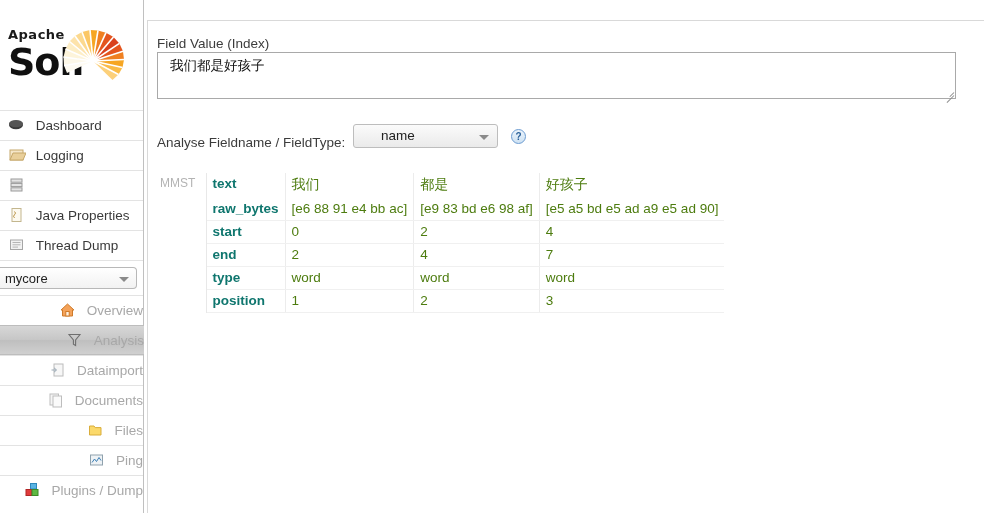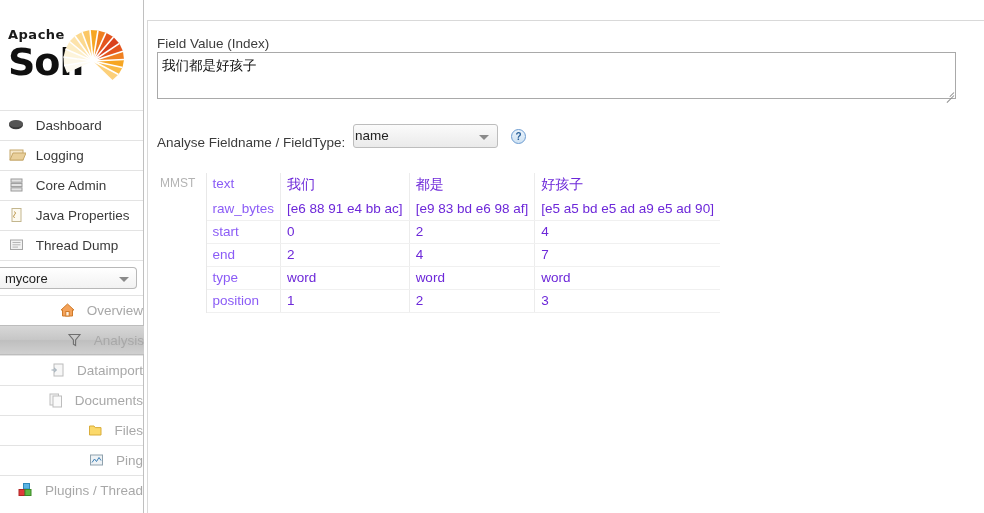--- a/index.html
+++ b/index.html
@@ -127,21 +127,21 @@
 
   #field-value-input {
     position: absolute;
     left: 9px; top: 31px;
     width: 799px; height: 47px;
     border: 1px solid #a9a9a9;
     background: #fff;
     font-family: "Liberation Sans", "DejaVu Sans", sans-serif;
     font-size: 13.5px;
     color: #111;
-    padding: 4px 4px;
+    padding: 4px 12px;
     resize: none;
     outline: none;
     line-height: 1.35;
     overflow: hidden;
   }
   #resize-grip {
     position: absolute;
     left: 795px; top: 65px;
     width: 12px; height: 12px;
     pointer-events: none;
@@ -159,21 +159,21 @@
   #fieldtype-select {
     position: absolute;
     left: 205px; top: 103px;
     width: 145px; height: 24px;
     background: linear-gradient(to bottom, #fbfbfb 0%, #eaeaea 100%);
     border: 1px solid #bdbdbd;
     border-radius: 3px;
     font-size: 13.5px;
     color: #222;
     line-height: 22px;
-    padding-left: 1px;
+    padding-left: 27px;
     cursor: pointer;
   }
   #fieldtype-select .caret {
     position: absolute; right: 8px; top: 10px;
     width: 0; height: 0;
     border-left: 5px solid transparent;
     border-right: 5px solid transparent;
     border-top: 5px solid #8a8a8a;
   }
   #help-icon {
@@ -205,28 +205,29 @@
   }
   td.analyzer-name {
     color: #b3b3b3;
     font-size: 12px;
     padding-left: 4px;
     padding-right: 10px;
     border-right: 1px solid #e8e8e8;
     width: 52px;
   }
   td.rowlabel {
-    color: #8b5cf6;
+    color: #0f766e;
     padding-left: 10px;
     padding-right: 24px;
     border-bottom: 1px solid #f0f0f0;
+    font-weight: bold;
   }
   td.rowlabel.first { border-bottom: none; }
   td.tokencell {
-    color: #6d28d9;
+    color: #4d7c0f;
     border-bottom: 1px solid #f0f0f0;
     border-left: 1px solid #ececec;
     padding-left: 8px;
     padding-right: 18px;
     min-width: 118px;
     margin-left: 8px;
   }
   td.tokencell.first {
     border-bottom: none;
     font-size: 14px;
@@ -303,21 +304,20 @@
         <span class="lbl">Logging</span>
       </li>
       <li class="navitem">
         <span class="ico">
           <svg width="18" height="16" viewBox="0 0 18 16">
             <rect x="3" y="2" width="11" height="3.2" fill="#e4e4e4" stroke="#9a9a9a"></rect>
             <rect x="3" y="6.4" width="11" height="3.2" fill="#e4e4e4" stroke="#9a9a9a"></rect>
             <rect x="3" y="10.8" width="11" height="3.2" fill="#e4e4e4" stroke="#9a9a9a"></rect>
           </svg>
         </span>
-        <span class="lbl">Core Admin</span>
       </li>
       <li class="navitem">
         <span class="ico">
           <svg width="18" height="16" viewBox="0 0 18 16">
             <rect x="4" y="1.5" width="9" height="13" fill="#fdfaf0" stroke="#c3b68e"></rect>
             <path d="M6.5 4.5 q2 1.6 0 3.2 q-2 1.6 0 3.2" stroke="#b98f3d" fill="none"></path>
           </svg>
         </span>
         <span class="lbl">Java Properties</span>
       </li>
@@ -395,21 +395,21 @@
         <span class="lbl">Ping</span>
       </li>
       <li class="navitem">
         <span class="ico">
           <svg width="18" height="16" viewBox="0 0 18 16">
             <rect x="6.5" y="1.5" width="6" height="5.5" fill="#5ab4e4" stroke="#2f88bb"></rect>
             <rect x="2" y="7.5" width="6" height="6" fill="#e03b3b" stroke="#b12626"></rect>
             <rect x="8" y="7.5" width="6" height="6" fill="#5fb842" stroke="#3d8a28"></rect>
           </svg>
         </span>
-        <span class="lbl">Plugins / Thread</span>
+        <span class="lbl">Plugins / Dump</span>
       </li>
     </ul>
   </div>
 
   <div id="content">
     <div id="content-top-rule"></div>
 
     <div id="panel">
 
       <div class="field-label" id="lbl-field-value">Field Value (Index)</div>

